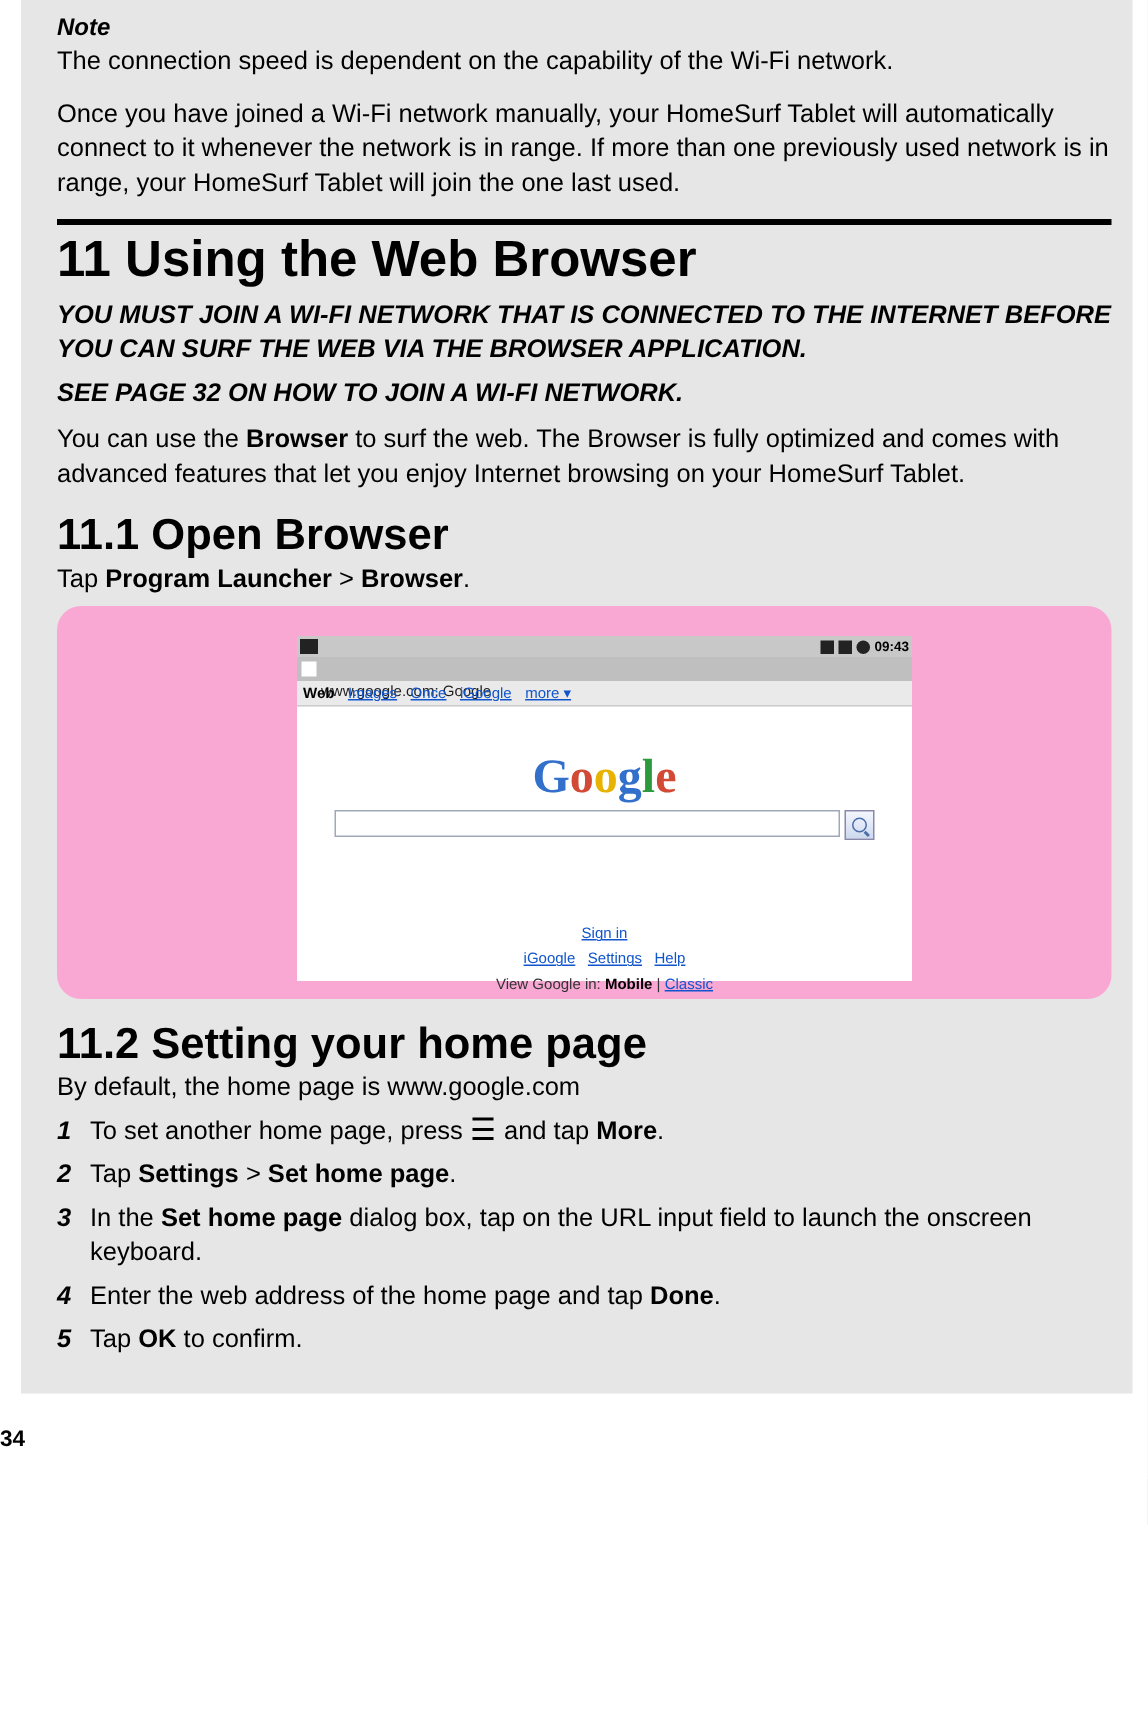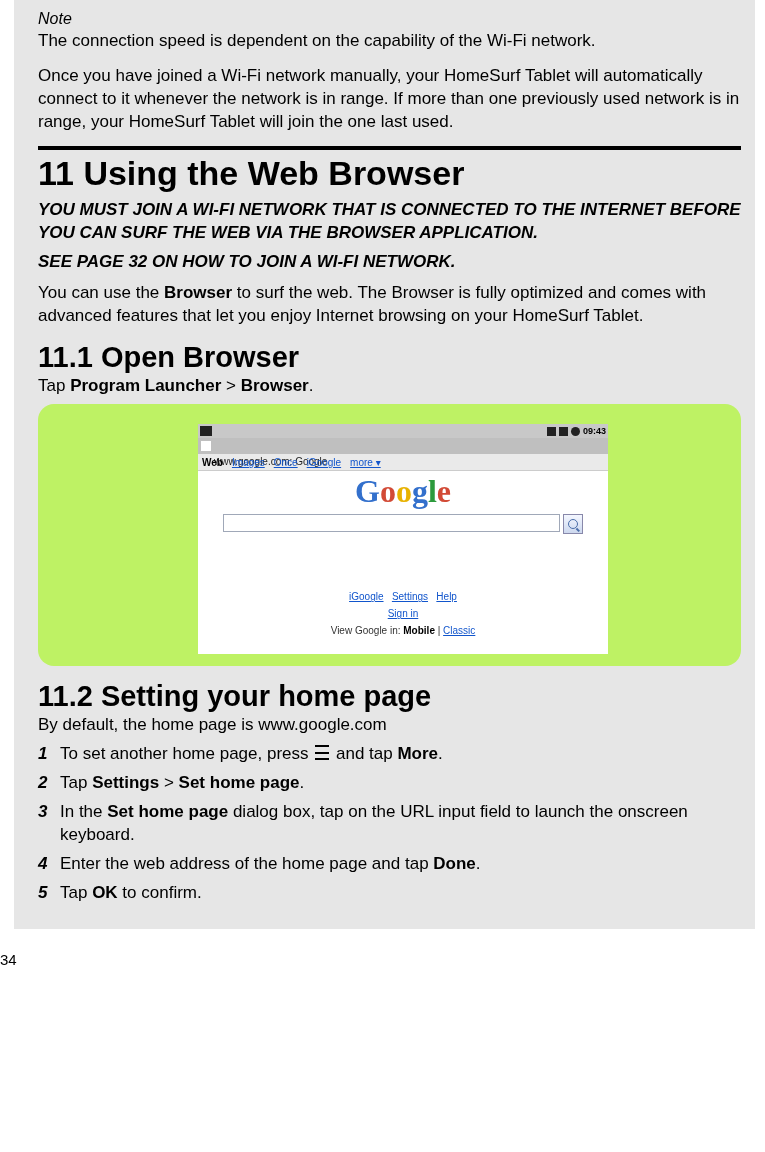--- a/index.html
+++ b/index.html
@@ -17,21 +17,21 @@
     font-weight: bold;
     font-size: 16px;
     margin: 6px 0 10px 0;
   }
   .greybox {
     background: #e6e6e6;
     padding: 10px 14px 18px 24px;
     margin-left: 14px;
   }
   .note-label {
-    font-weight: normal;
+    font-weight: bold;
     font-style: italic;
     font-size: 16px;
   }
   .note-text {
     font-size: 17px;
     margin: 2px 0 12px 0;
     line-height: 1.35;
   }
   hr.thick {
     border: none;
@@ -61,21 +61,21 @@
     font-weight: bold;
     margin: 14px 0 0 0;
   }
   .section-sub {
     font-size: 17px;
     margin: 2px 0 8px 0;
   }
 
   
   .fig {
-    background: #bef264;
+    background: #f9a8d4;
     border-radius: 16px;
     margin: 6px 0 12px 0;
     height: 262px;
     position: relative;
     overflow: hidden;
   }
   .tablet {
     position: absolute;
     left: 160px;
     top: 20px;
@@ -119,21 +119,21 @@
     padding: 0 4px;
     gap: 9px;
     font-size: 10px;
     border-bottom:1px solid #ccc;
   }
   .navrow span { color:#1155cc; text-decoration: underline; cursor:default;}
   .navrow span.active { color:#000; text-decoration:none; font-weight:bold; }
   .navrow .more { color:#1155cc; }
   .logo-row {
     text-align:center;
-    margin-top: 2px;
+    margin-top: 28px;
     font-family: Georgia, "Times New Roman", serif;
   }
   .glogo {
     font-size: 32px;
     font-weight: bold;
     letter-spacing: 0px;
   }
   .gl-b { color:#3370cc; }
   .gl-r { color:#d24a36; }
   .gl-y { color:#e8b200; }
@@ -219,21 +219,21 @@
   }
 
   .footer-row {
     display:flex;
     justify-content: space-between;
     align-items:flex-end;
     font-size: 16px;
     margin-top: 22px;
     padding: 0 2px 0 0;
   }
-  .pagenum { font-size:15px; }
+  .pagenum { font-size:15px;font-weight:bold; }
   .helpline { font-weight:bold; }
   .helpline .small { font-weight:bold; font-size:13px; }
 </style>
 </head>
 <body>
 
 <div class="page">
 
   <div class="greybox">
 
@@ -284,26 +284,26 @@
             <span class="gl-b">G</span><span class="gl-r">o</span><span class="gl-y">o</span><span class="gl-b">g</span><span class="gl-g">l</span><span class="gl-r">e</span>
           </span>
         </div>
         <div class="search-row">
           <div class="search-input"></div>
           <div class="search-btn">
             <div class="mag-icon"></div>
           </div>
         </div>
         <div class="bottom-links">
+          <div><a>Sign in</a></div>
           <div>
             <a>iGoogle</a>&nbsp;&nbsp;
             <a>Settings</a>&nbsp;&nbsp;
             <a>Help</a>
           </div>
-          <div><a>Sign in</a></div>
           <div class="viewline">
             <span>View Google in: </span><b>Mobile</b><span> | </span><a>Classic</a>
           </div>
         </div>
       </div>
     </div>
 
     <div class="section-h">11.2  Setting your home page</div>
     <div class="section-sub">By default, the home page is www.google.com</div>
 

